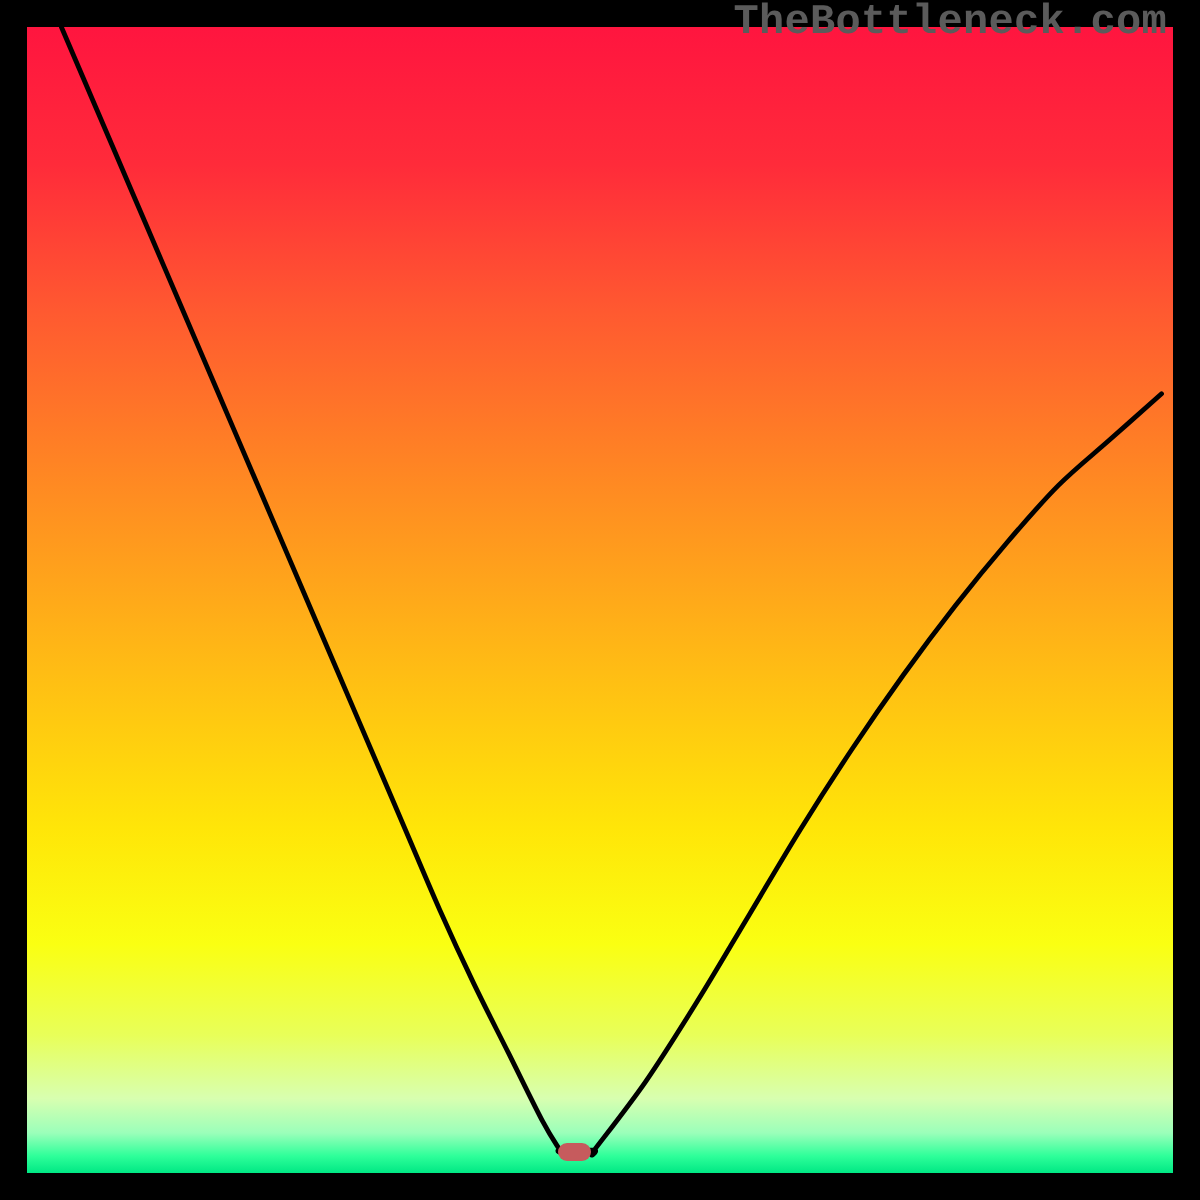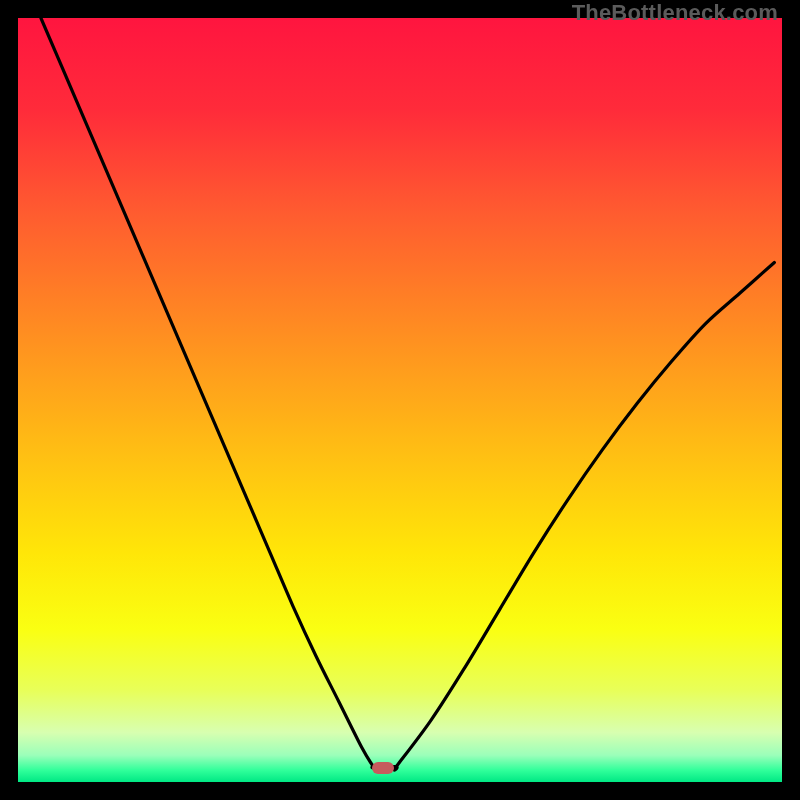--- a/index.html
+++ b/index.html
@@ -23,25 +23,26 @@
     position: absolute;
     left: 0;
     top: 0;
     width: 764px;
     height: 764px;
   }
   .watermark {
     position: absolute;
     top: 0px;
     right: 22px;
-    font-size: 22px;
+    font-size: 28px;
     font-weight: 600;
     color: #5b5b5b;
     letter-spacing: 0.2px;
     user-select: none;
+    font-family: Liberation Mono, monospace;
   }
   .marker {
     position: absolute;
     width: 22px;
     height: 12px;
     border-radius: 6px;
     background: #c65b5d;
     transform: translate(-50%, -50%);
   }
 </style>

